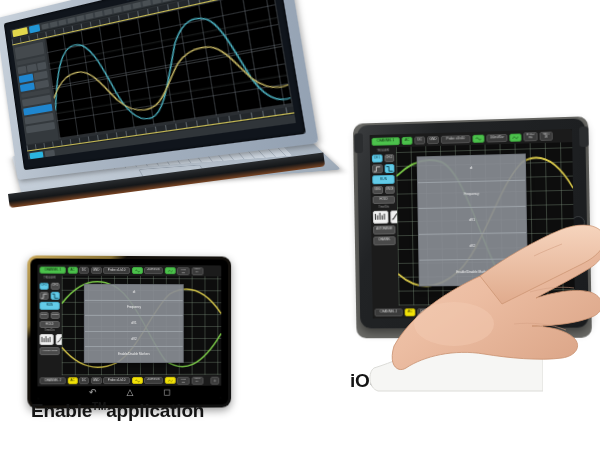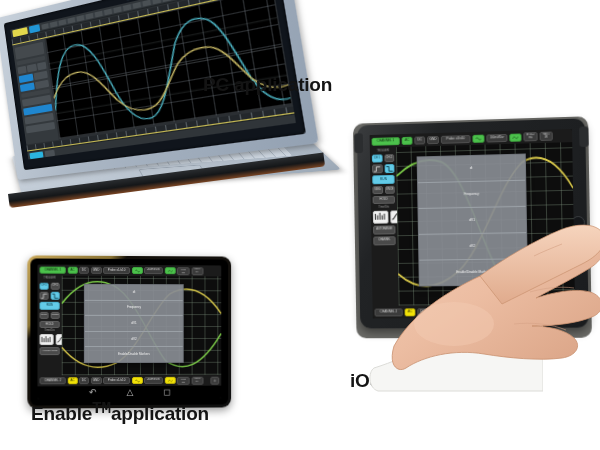--- a/index.html
+++ b/index.html
@@ -21,21 +21,21 @@
     position: absolute;
     font-family: "Liberation Sans", sans-serif;
     font-weight: bold;
     color: #141414;
     white-space: nowrap;
     letter-spacing: -0.2px;
   }
   #cap-pc  { left: 203px; top: 74px;  font-size: 19px; }
   #cap-ios { left: 350px; top: 370px; font-size: 19px; }
   #cap-and { left: 31px;  top: 400px; font-size: 19px; }
-  .tm { font-size: 16px; vertical-align: super; font-weight: bold; font-family: Liberation Mono, monospace; }
+  .tm { font-size: 10px; vertical-align: super; font-weight: bold; }
 
   
   #laptop {
     position: absolute; left: 12px; top: 14px;
     width: 330px; height: 210px;
   }
   #lid {
     position: absolute; left: 6px; top: 0px;
     width: 268px; height: 166px;
     background: linear-gradient(110deg,#c9d2dc 0%,#aab6c4 38%,#93a1b2 100%);
@@ -325,21 +325,20 @@
           <div class="pc-ruler"></div>
           <div class="pc-bottombar">
             <div class="pc-tab-c"></div>
             <div class="pc-tab-g"></div>
           </div>
         </div>
       </div>
     </div>
   </div>
 
-  <div class="caption" id="cap-pc">PC application</div>
 
   <div id="android">
     <div id="android-inner">
       <div class="osc-app" style="font-size:3px;">
 
         <div class="bar" style="gap:1.5px;padding:1.5px 2px;">
           <div class="btn green" style="width:26px;height:7px;font-size:3px;">CHANNEL 1</div>
           <div class="btn green" style="width:10px;height:7px;font-size:3px;">AC</div>
           <div class="btn dark" style="width:10px;height:7px;font-size:3px;">DC</div>
           <div class="btn dark" style="width:11px;height:7px;font-size:3px;">GND</div>

